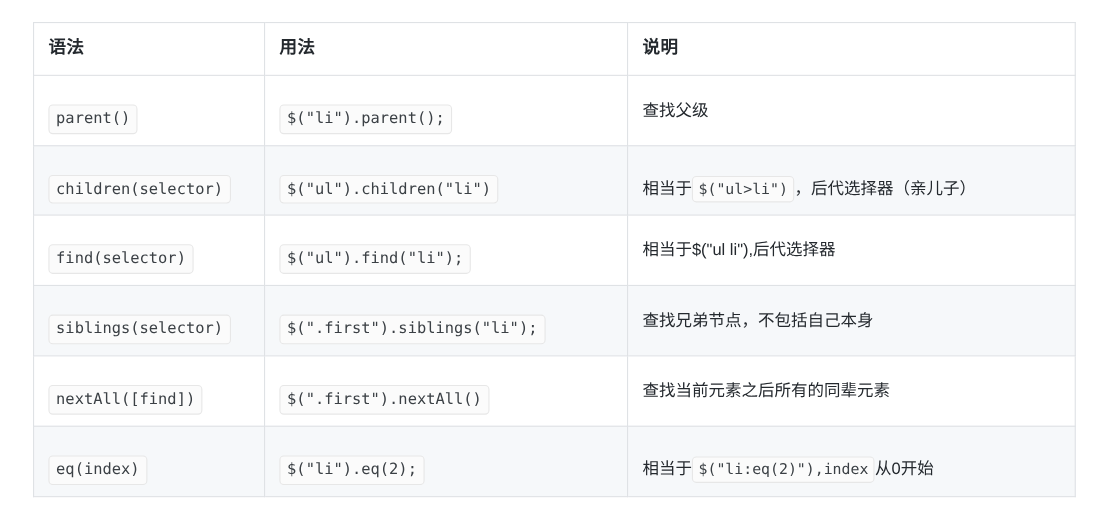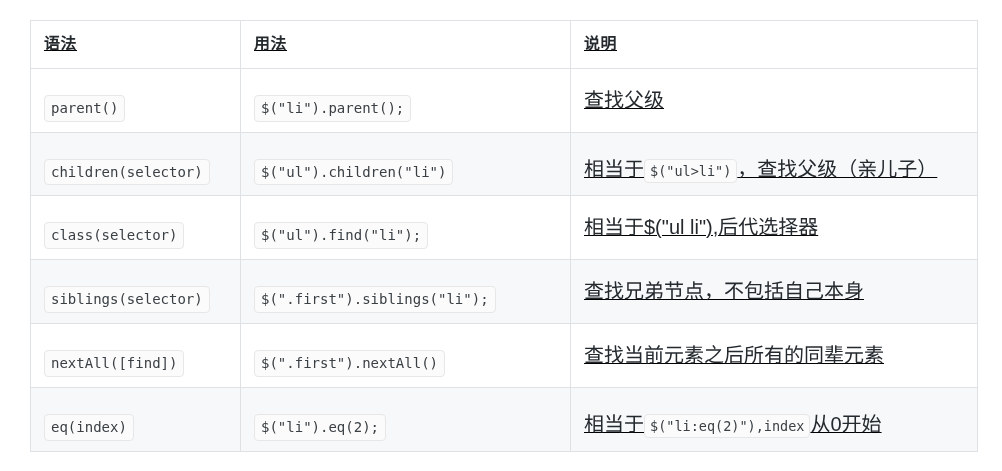--- a/index.html
+++ b/index.html
@@ -14,21 +14,20 @@
     overflow: hidden;
     font-family: "Liberation Sans", "DejaVu Sans", sans-serif;
     -webkit-font-smoothing: antialiased;
   }
   .page {
     position: relative;
     width: 1002px;
     height: 403px;
     box-sizing: border-box;
     padding: 20px 25px 11px 30px;
-    text-decoration: underline;
   }
 
   table.jq-table {
     border-collapse: collapse;
     border-spacing: 0;
     width: 947px;
     table-layout: fixed;
     background: #ffffff;
     border: 1px solid #dfe2e5;
   }
@@ -75,21 +74,21 @@
     line-height: 1.2;
     margin-top: 16px;
   }
   td.cell-syntax code.code,
   td.cell-usage code.code {
     font-size: 14px;
     padding: 4px 6px;
   }
   .desc-text {
     color: #24292e;
-    font-size: 20px;
+    font-size: 15px;
   }
   .desc-plain {
     font-family: "Liberation Sans", "DejaVu Sans", sans-serif;
   }
   td.tall { height: 66px; }
 </style>
 </head>
 <body>
 
 <div class="page">
@@ -108,24 +107,24 @@
     </thead>
     <tbody>
         <tr>
           <td class="cell-syntax"><code class="code">parent()</code></td>
           <td class="cell-usage"><code class="code">$("li").parent();</code></td>
           <td class="cell-desc"><span class="desc-text desc-plain">查找父级</span></td>
         </tr>
         <tr class="alt">
           <td class="cell-syntax"><code class="code">children(selector)</code></td>
           <td class="cell-usage"><code class="code">$("ul").children("li")</code></td>
-          <td class="cell-desc"><span class="desc-text desc-plain">相当于</span><code class="code">$("ul&gt;li")</code><span class="desc-text desc-plain">，查找父级（亲儿子）</span></td>
+          <td class="cell-desc"><span class="desc-text desc-plain">相当于</span><code class="code">$("ul&gt;li")</code><span class="desc-text desc-plain">，后代选择器（亲儿子）</span></td>
         </tr>
         <tr>
-          <td class="cell-syntax"><code class="code">class(selector)</code></td>
+          <td class="cell-syntax"><code class="code">find(selector)</code></td>
           <td class="cell-usage"><code class="code">$("ul").find("li");</code></td>
           <td class="cell-desc"><span class="desc-text desc-plain">相当于$("ul li"),后代选择器</span></td>
         </tr>
         <tr class="alt">
           <td class="cell-syntax"><code class="code">siblings(selector)</code></td>
           <td class="cell-usage"><code class="code">$(".first").siblings("li");</code></td>
           <td class="cell-desc"><span class="desc-text desc-plain">查找兄弟节点，不包括自己本身</span></td>
         </tr>
         <tr>
           <td class="cell-syntax"><code class="code">nextAll([find])</code></td>

